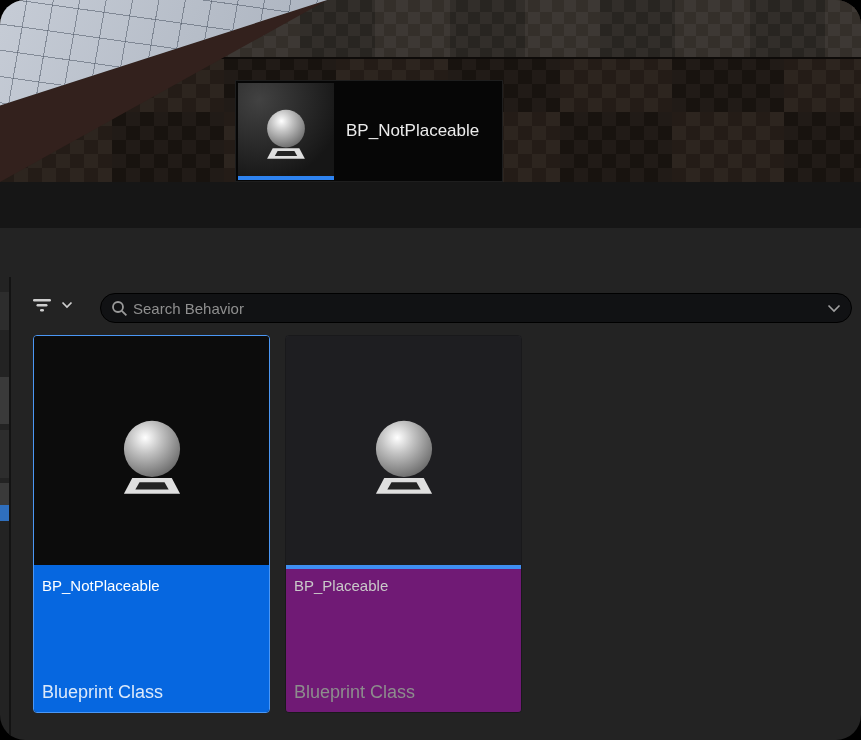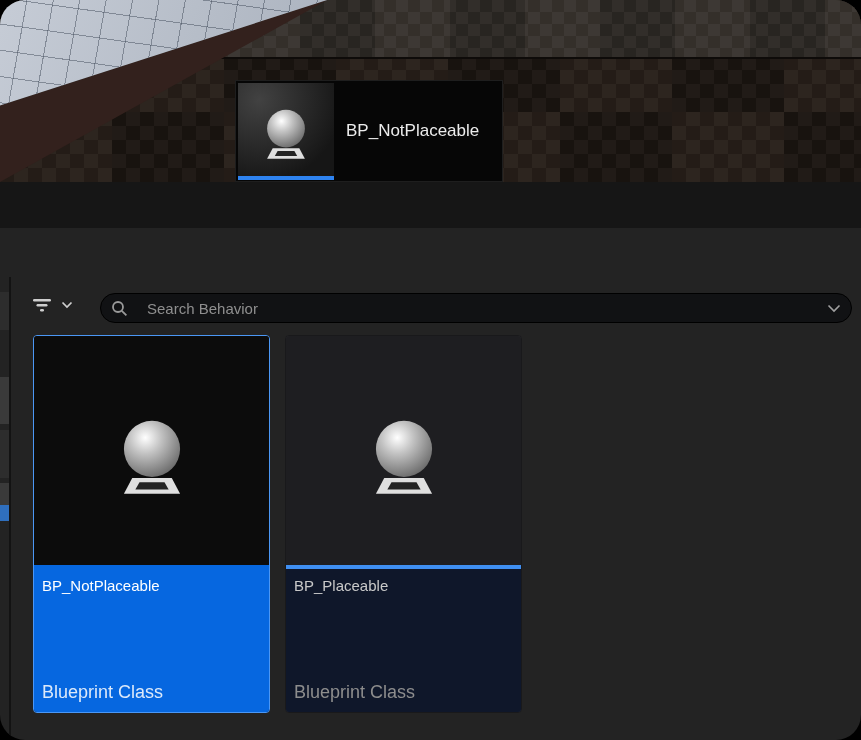--- a/index.html
+++ b/index.html
@@ -52,40 +52,40 @@
   .sliver.s1{top:292px;height:38px;background:#2d2d2d;}
   .sliver.s2{top:377px;height:47px;background:#3a3a3a;}
   .sliver.s3{top:430px;height:48px;background:#2d2d2d;}
   .sliver.s4{top:483px;height:22px;background:#3a3a3a;}
   .sliver.s5{top:505px;height:16px;background:#2f6fbe;}
 
   .filter-btn{position:absolute;left:32px;top:296px;display:flex;align-items:center;gap:9px;cursor:pointer;}
 
   .search-box{position:absolute;left:100px;top:293px;width:752px;height:30px;background:#111214;
     border:1px solid #000;border-radius:15px;display:flex;align-items:center;
-    box-sizing:border-box;padding:0 10px;gap:17px;}
+    box-sizing:border-box;padding:0 10px;gap:3px;}
   .search-box input{flex:1;background:transparent;border:none;outline:none;
     color:#cfcfcf;font-size:15px;font-family:"Liberation Sans",sans-serif;}
   .search-box input::placeholder{color:#8f8f8f;}
 
   
   .tile{position:absolute;top:335px;width:237px;height:378px;border-radius:4px;
     overflow:hidden;box-sizing:border-box;cursor:pointer;}
   .tile.selected{left:33px;border:1px solid #4b97f5;}
   .tile.normal{left:285px;border:1px solid #19191b;background:#343437;}
   .tile .thumb{height:229px;display:flex;align-items:center;justify-content:center;}
   .tile.selected .thumb{background:#0c0c0c;}
   .tile.normal .thumb{background:#1e1e21;}
   .tile .colorbar{height:4px;}
   .tile.selected .colorbar{background:#0667e0;}
   .tile.normal .colorbar{background:#3f8ff2;}
   .tile .info{height:143px;display:flex;flex-direction:column;justify-content:space-between;
     padding:8px 8px 9px;box-sizing:border-box;}
   .tile.selected .info{background:#0667e0;}
-  .tile.normal .info{background:#0f172a;gap:8px;}
+  .tile.normal .info{background:#701a75;gap:8px;}
   .tile .name{font-size:15px;}
   .tile.selected .name{color:#ffffff;}
   .tile.normal .name{color:#c9c9c9;}
   .tile .type{font-size:18px;}
   .tile.selected .type{color:#dce9fa;}
   .tile.normal .type{color:#8d8d8d;}
 
   .sphere{display:block;}
   .tile .sphere{width:104px;height:104px;}
   .drag-thumb .sphere{width:70px;height:70px;}

